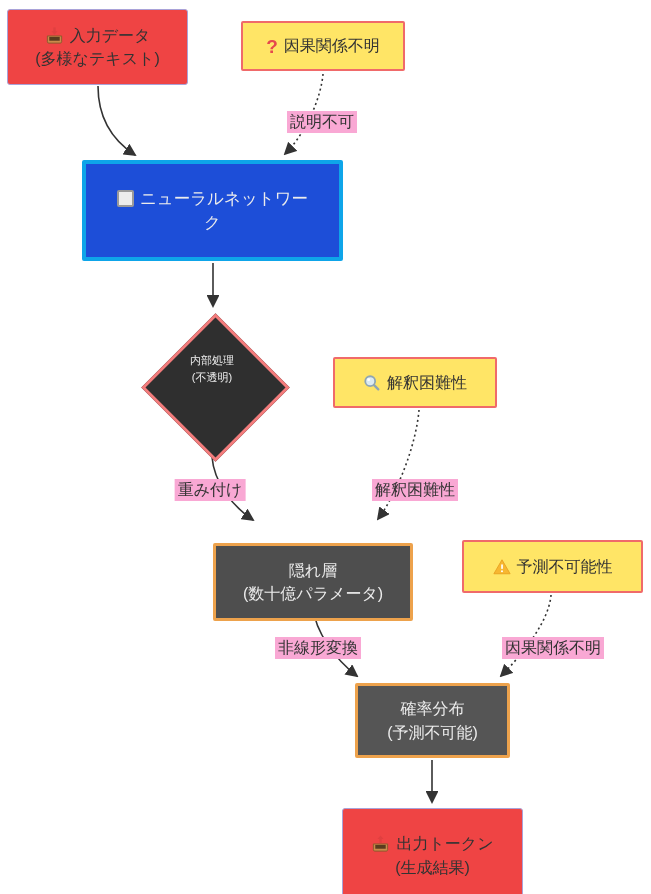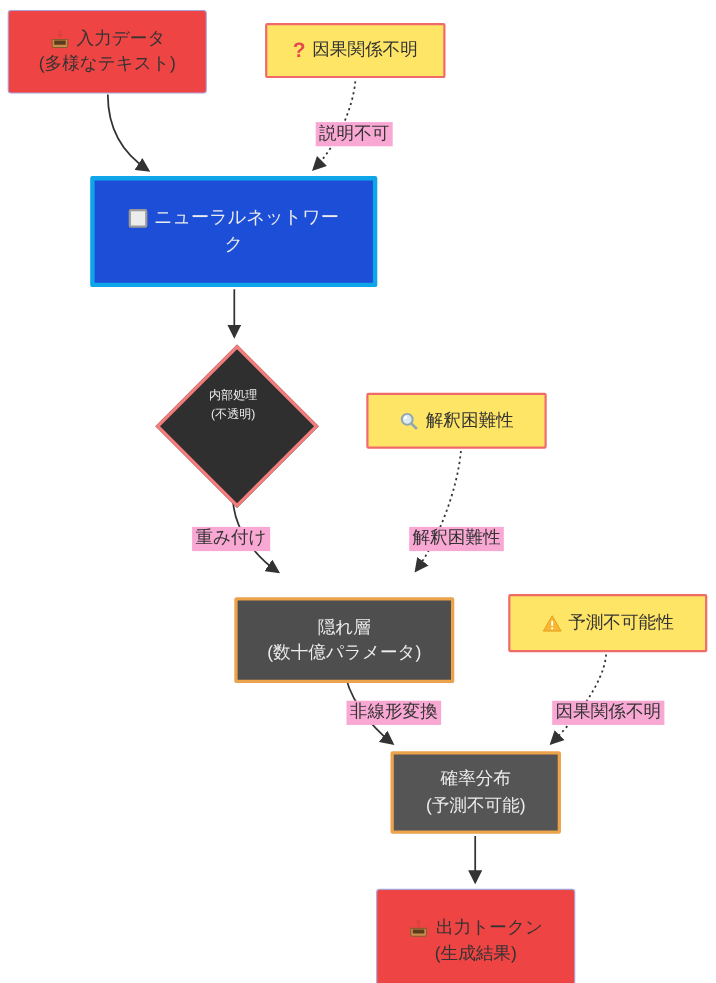--- a/index.html
+++ b/index.html
@@ -130,16 +130,16 @@
         </svg>
       </span>
       <span>出力トークン</span>
     </div>
     <div class="line">(生成結果)</div>
   </div>
 
   <div class="edge-label" style="left:322px;top:122px;">説明不可</div>
   <div class="edge-label" style="left:210px;top:490px;">重み付け</div>
   <div class="edge-label" style="left:415px;top:490px;">解釈困難性</div>
-  <div class="edge-label" style="left:318px;top:648px;margin-left:40px;">非線形変換</div>
+  <div class="edge-label" style="left:318px;top:648px;">非線形変換</div>
   <div class="edge-label" style="left:553px;top:648px;">因果関係不明</div>
 
 </div>
 
 </body></html>

